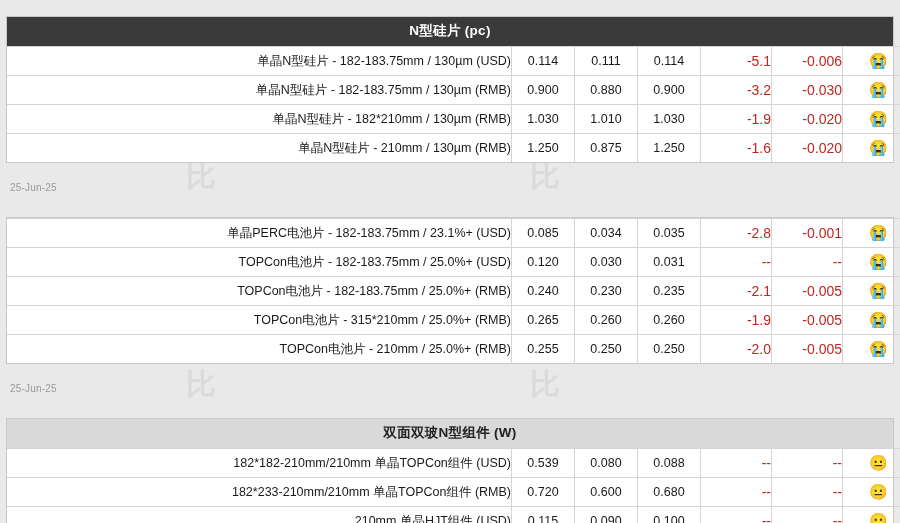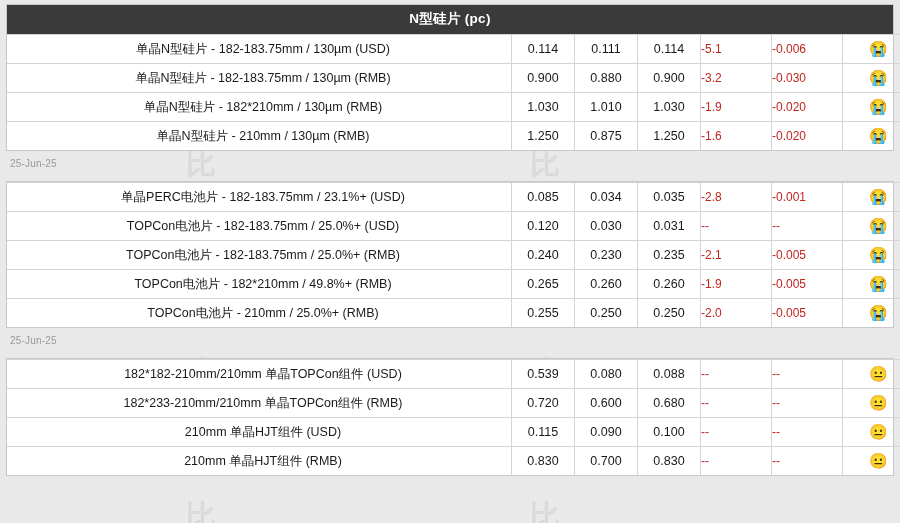--- a/index.html
+++ b/index.html
@@ -18,21 +18,21 @@
   .page {
     position: relative;
     width: 900px;
     height: 523px;
     box-sizing: border-box;
   }
   .block {
     background: #ffffff;
     border: 1px solid #c8c8c8;
     box-sizing: border-box;
-    margin: 4px 6px;
+    margin: 16px 6px;
     position: relative;
     z-index: 2;
   }
   .section-head {
     background: #3a3a3a;
     color: #ffffff;
     text-align: center;
     font-weight: bold;
     font-size: 13.5px;
     padding: 5px 0 6px 0;
@@ -51,36 +51,36 @@
     border-top: 1px solid #d4d4d4;
     border-right: 1px solid #d4d4d4;
     padding: 0;
     height: 28px;
     font-size: 12.5px;
     vertical-align: middle;
   }
   tr td:last-child { border-right: none; }
   .c-name {
     width: 496px;
-    text-align: center;
+    text-align: right;
     padding-left: 8px;
     white-space: nowrap;
     overflow: hidden;
     font-size: 12.5px;
   }
   .c-num {
     width: 62px;
     text-align: center;
     font-size: 12.5px;
   }
   .c-chg {
     width: 70px;
-    text-align: left;
+    text-align: right;
     color: #c0261f;
-    font-size: 12px;
+    font-size: 14px;
   }
   .c-face {
     width: 72px;
     text-align: center;
   }
   .face {
     display: inline-block;
     font-size: 15px;
     line-height: 15px;
   }
@@ -195,21 +195,21 @@
         <tr>
           <td class="c-name">TOPCon电池片 - 182-183.75mm / 25.0%+ (RMB)</td>
           <td class="c-num">0.240</td>
           <td class="c-num">0.230</td>
           <td class="c-num">0.235</td>
           <td class="c-chg">-2.1</td>
           <td class="c-chg">-0.005</td>
           <td class="c-face"><span class="face">😭</span></td>
         </tr>
         <tr>
-          <td class="c-name">TOPCon电池片 - 182*210mm / 49.8%+ (RMB)</td>
+          <td class="c-name">TOPCon电池片 - 315*210mm / 25.0%+ (RMB)</td>
           <td class="c-num">0.265</td>
           <td class="c-num">0.260</td>
           <td class="c-num">0.260</td>
           <td class="c-chg">-1.9</td>
           <td class="c-chg">-0.005</td>
           <td class="c-face"><span class="face">😭</span></td>
         </tr>
         <tr>
           <td class="c-name">TOPCon电池片 - 210mm / 25.0%+ (RMB)</td>
           <td class="c-num">0.255</td>
@@ -220,20 +220,21 @@
           <td class="c-face"><span class="face">😭</span></td>
         </tr>
       </tbody>
     </table>
   </div>
   <div class="stamp">25-Jun-25</div>
 
   <div class="gap"></div>
 
   <div class="block">
+    <div class="section-head gray">双面双玻N型组件 (W)</div>
     <table>
       <tbody>
         <tr>
           <td class="c-name">182*182-210mm/210mm 单晶TOPCon组件 (USD)</td>
           <td class="c-num">0.539</td>
           <td class="c-num">0.080</td>
           <td class="c-num">0.088</td>
           <td class="c-chg">--</td>
           <td class="c-chg">--</td>
           <td class="c-face"><span class="face">😐</span></td>

